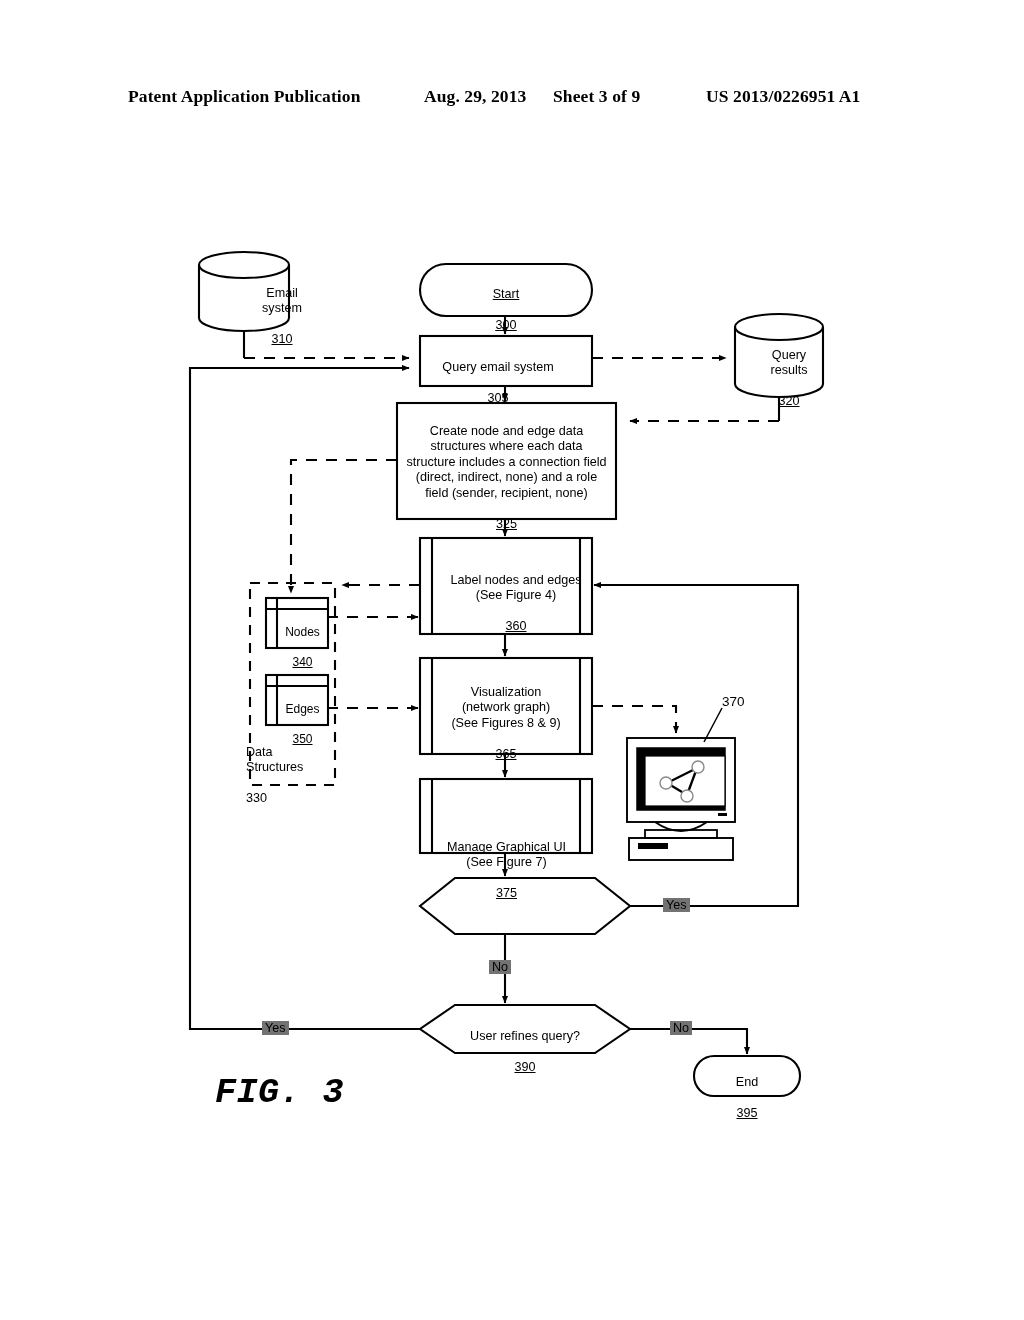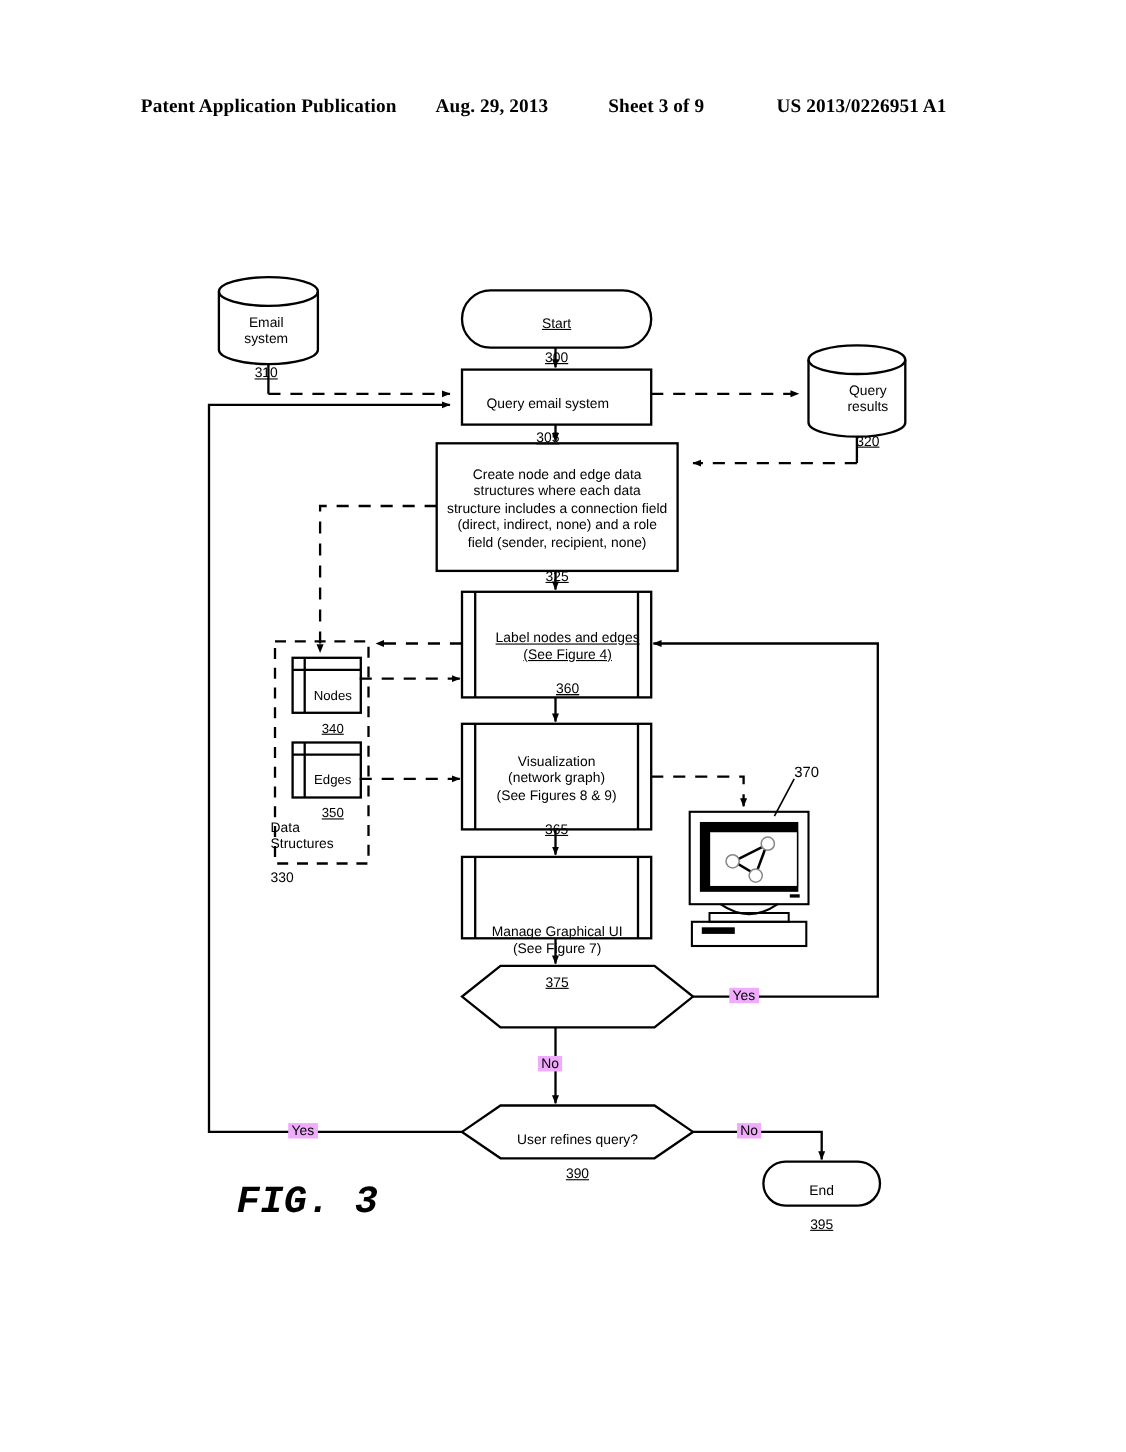--- a/index.html
+++ b/index.html
@@ -25,21 +25,21 @@
     width: 988px;
     height: 30px;
     font-family: "Liberation Serif", serif;
     font-weight: bold;
     font-size: 17.5px;
     letter-spacing: 0.1px;
     white-space: nowrap;
     text-align: center;
   }
   #page-header .hdr-pub   { position: absolute; left: 128px; top: 0; }
-  #page-header .hdr-date  { position: absolute; left: 396px; top: 0; }
+  #page-header .hdr-date  { position: absolute; left: 424px; top: 0; }
   #page-header .hdr-sheet { position: absolute; left: 553px; top: 0; }
   #page-header .hdr-num   { position: absolute; left: 706px; top: 0; }
 
   
   #figure-canvas {
     position: absolute;
     left: 0;
     top: 0;
     width: 1024px;
     height: 1320px;
@@ -76,21 +76,21 @@
     pointer-events: none;
   }
   .node-text .ref {
     text-decoration: underline;
   }
   .edge-label {
     position: absolute;
     font-family: "Liberation Sans", sans-serif;
     font-size: 12.6px;
     line-height: 14px;
-    background: #f0abfc;
+    background: #737373;
     padding: 0 3px;
     text-align: center;
   }
   .plain-label {
     position: absolute;
     font-family: "Liberation Sans", sans-serif;
     font-size: 13.5px;
   }
   .ds-group-label {
     position: absolute;
@@ -244,21 +244,21 @@
 
         <rect x="629" y="838" width="104" height="22" stroke-width="1.9"></rect>
         <rect x="638" y="843" width="30" height="6" fill="#000" stroke="none"></rect>
 
         <line x1="704" y1="742" x2="722" y2="708" stroke-width="1.5"></line>
       </g>
 
     </g>
   </svg>
 
-  <div class="node-text" style="left:199px; top:270px; width:86px;">
+  <div class="node-text" style="left:199px; top:270px; width:86px;padding-left:40px;">
     <span>Email
 system</span>
     <br><span class="ref">310</span>
   </div>
 
   <div class="node-text" style="left:420px; top:271px; width:172px;text-decoration:underline;">
     <span>Start</span>
     <br><span class="ref">300</span>
   </div>
 
@@ -275,21 +275,21 @@
 
   <div class="node-text" style="left:397px; top:408px; width:219px;">
     <span>Create node and edge data
 structures where each data
 structure includes a connection field
 (direct, indirect, none) and a role
 field (sender, recipient, none)</span>
     <br><span class="ref">325</span>
   </div>
 
-  <div class="node-text" style="left:434px; top:557px; width:164px;text-decoration:underline;">
+  <div class="node-text" style="left:434px; top:557px; width:164px;">
     <span>Label nodes and edges
 (See Figure 4)</span>
     <br><span class="ref">360</span>
   </div>
 
   <div class="node-text" style="left:434px; top:669px; width:144px;">
     <span>Visualization
 (network graph)
 (See Figures 8 &amp; 9)</span>
     <br><span class="ref">365</span>

